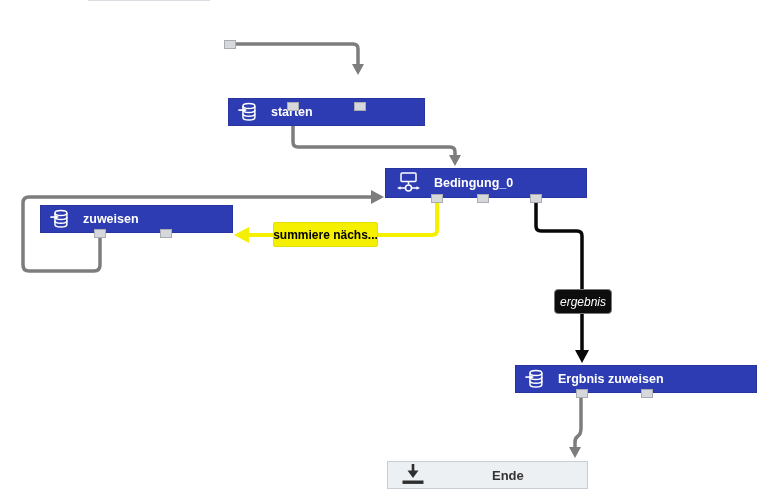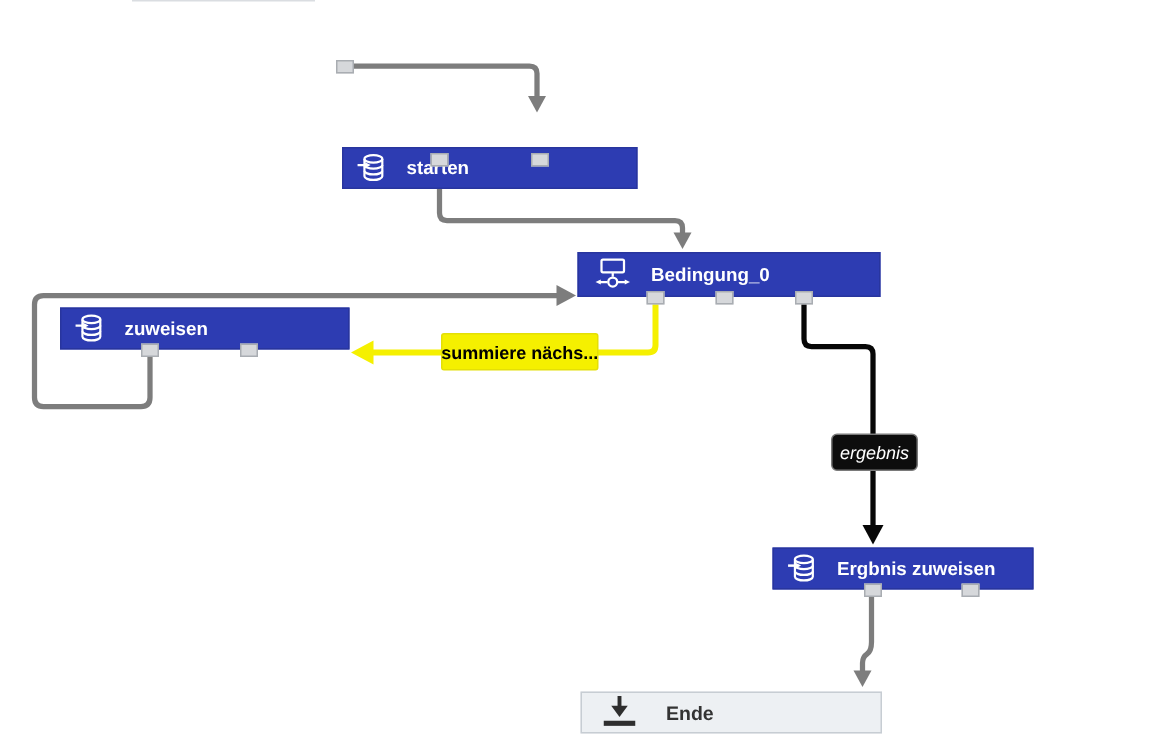--- a/index.html
+++ b/index.html
@@ -114,35 +114,35 @@
         <path d="M6.5,5.4 V18 A6.5,2.7 0 0 0 19.5,18 V5.4"></path>
         <path d="M6.5,9.8 A6.5,2.7 0 0 0 19.5,9.8"></path>
         <path d="M6.5,14 A6.5,2.7 0 0 0 19.5,14"></path>
         <path d="M1.5,9.9 H7.5" stroke-width="1.8"></path>
         <path d="M7,7.8 L11,9.9 L7,12 Z" fill="#ffffff" stroke="none"></path>
       </svg>
     </span>
     <span class="lbl">zuweisen</span>
   </div>
 
-  <div class="node node-action" style="left:515px;top:365px;width:174px;height:28px;">
+  <div class="node node-action" style="left:515px;top:365px;width:242px;height:28px;">
     <span class="icon">
       <svg width="22" height="22" viewBox="0 0 24 24" fill="none" stroke="#ffffff" stroke-width="1.6">
         <ellipse cx="13" cy="5.4" rx="6.5" ry="2.7"></ellipse>
         <path d="M6.5,5.4 V18 A6.5,2.7 0 0 0 19.5,18 V5.4"></path>
         <path d="M6.5,9.8 A6.5,2.7 0 0 0 19.5,9.8"></path>
         <path d="M6.5,14 A6.5,2.7 0 0 0 19.5,14"></path>
         <path d="M1.5,9.9 H7.5" stroke-width="1.8"></path>
         <path d="M7,7.8 L11,9.9 L7,12 Z" fill="#ffffff" stroke="none"></path>
       </svg>
     </span>
     <span class="lbl">Ergbnis zuweisen</span>
   </div>
 
-  <div class="node node-terminal" style="left:387px;top:461px;width:201px;height:28px;">
+  <div class="node node-terminal" style="left:387px;top:461px;width:201px;height:28px;gap:48px;">
     <span class="icon">
       <svg width="24" height="24" viewBox="0 0 24 24">
         <rect x="10.7" y="1" width="2.6" height="7.5" fill="#2e2e2e"></rect>
         <path d="M6.5,7.5 L17.5,7.5 L12,15 Z" fill="#2e2e2e"></path>
         <rect x="1.5" y="17.5" width="21" height="3.4" fill="#2e2e2e"></rect>
       </svg>
     </span>
     <span class="lbl">Ende</span>
   </div>
 
@@ -150,21 +150,21 @@
   <div class="connector" style="left:287px;top:102px;"></div>
   <div class="connector" style="left:354px;top:102px;"></div>
   <div class="connector" style="left:431px;top:194px;"></div>
   <div class="connector" style="left:477px;top:194px;"></div>
   <div class="connector" style="left:530px;top:194px;"></div>
   <div class="connector" style="left:94px;top:229px;"></div>
   <div class="connector" style="left:160px;top:229px;"></div>
   <div class="connector" style="left:576px;top:389px;"></div>
   <div class="connector" style="left:641px;top:389px;"></div>
 
-  <div class="edge-label-yellow" style="left:294px;top:222px;width:105px;height:25px;">
+  <div class="edge-label-yellow" style="left:273px;top:222px;width:105px;height:25px;">
     <span>summiere nächs...</span>
   </div>
 
   <div class="edge-label-black" style="left:554px;top:289px;width:58px;height:25px;font-style:italic;">
     <span>ergebnis</span>
   </div>
 
 </div>
 
 </body></html>

